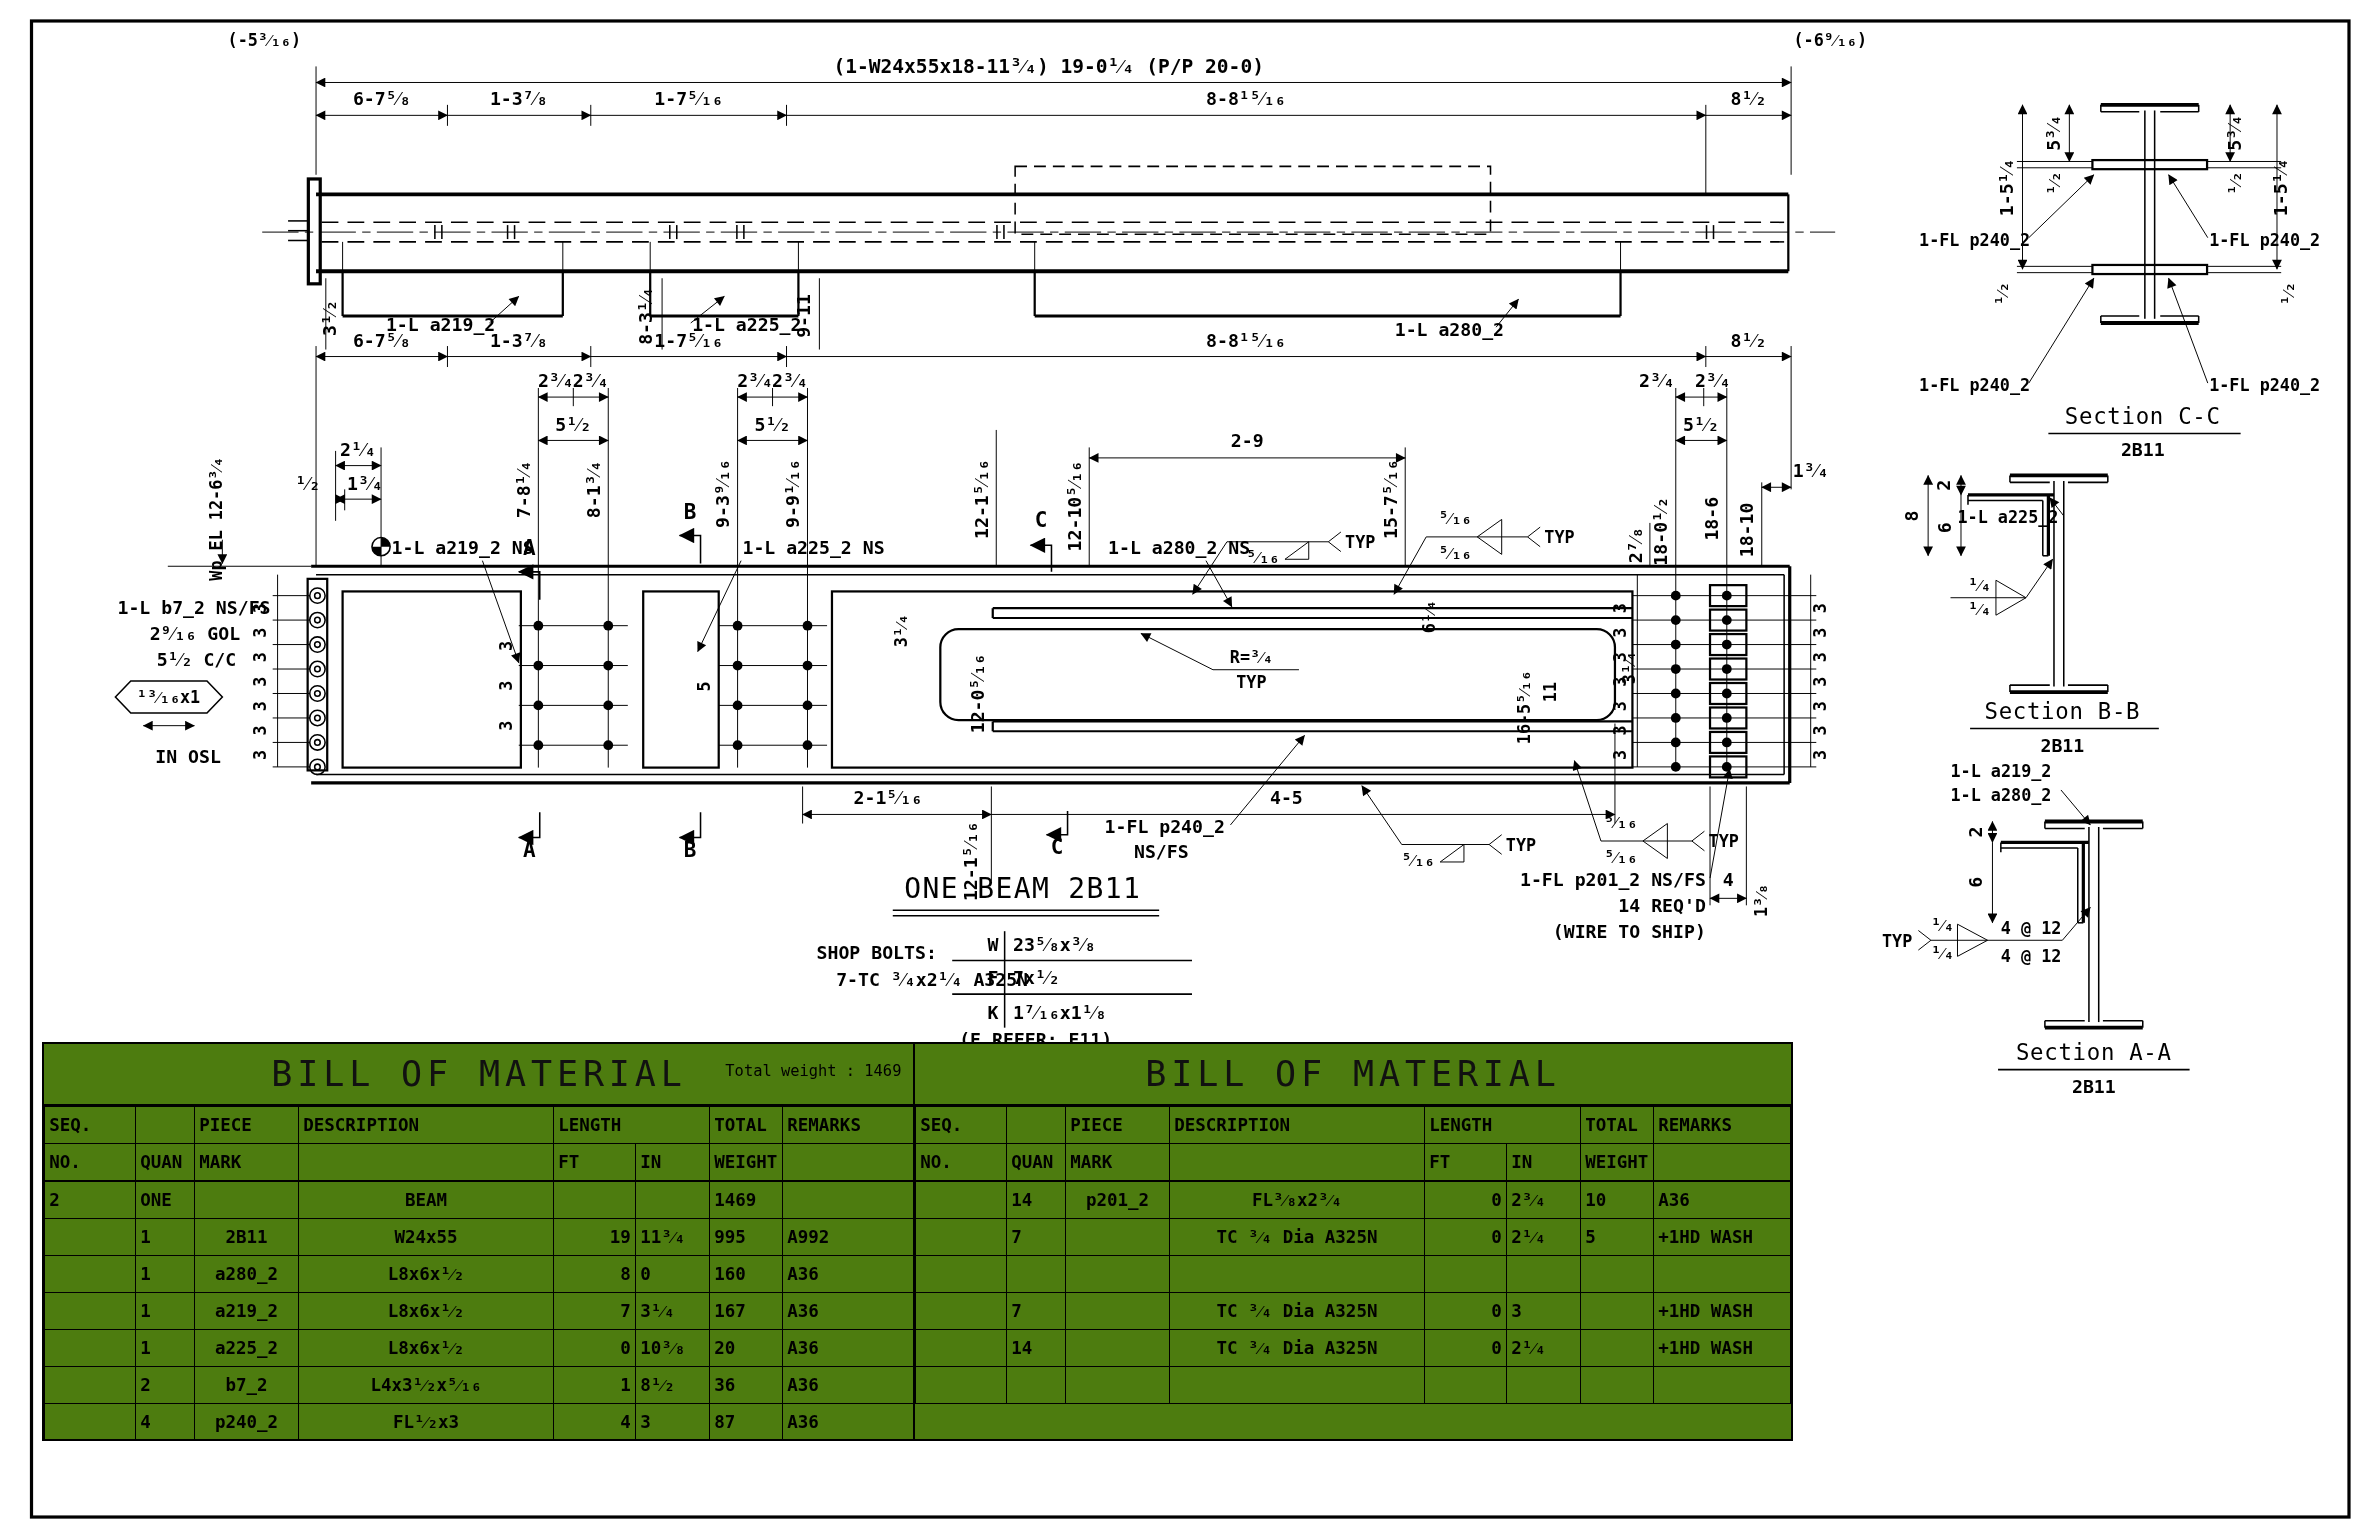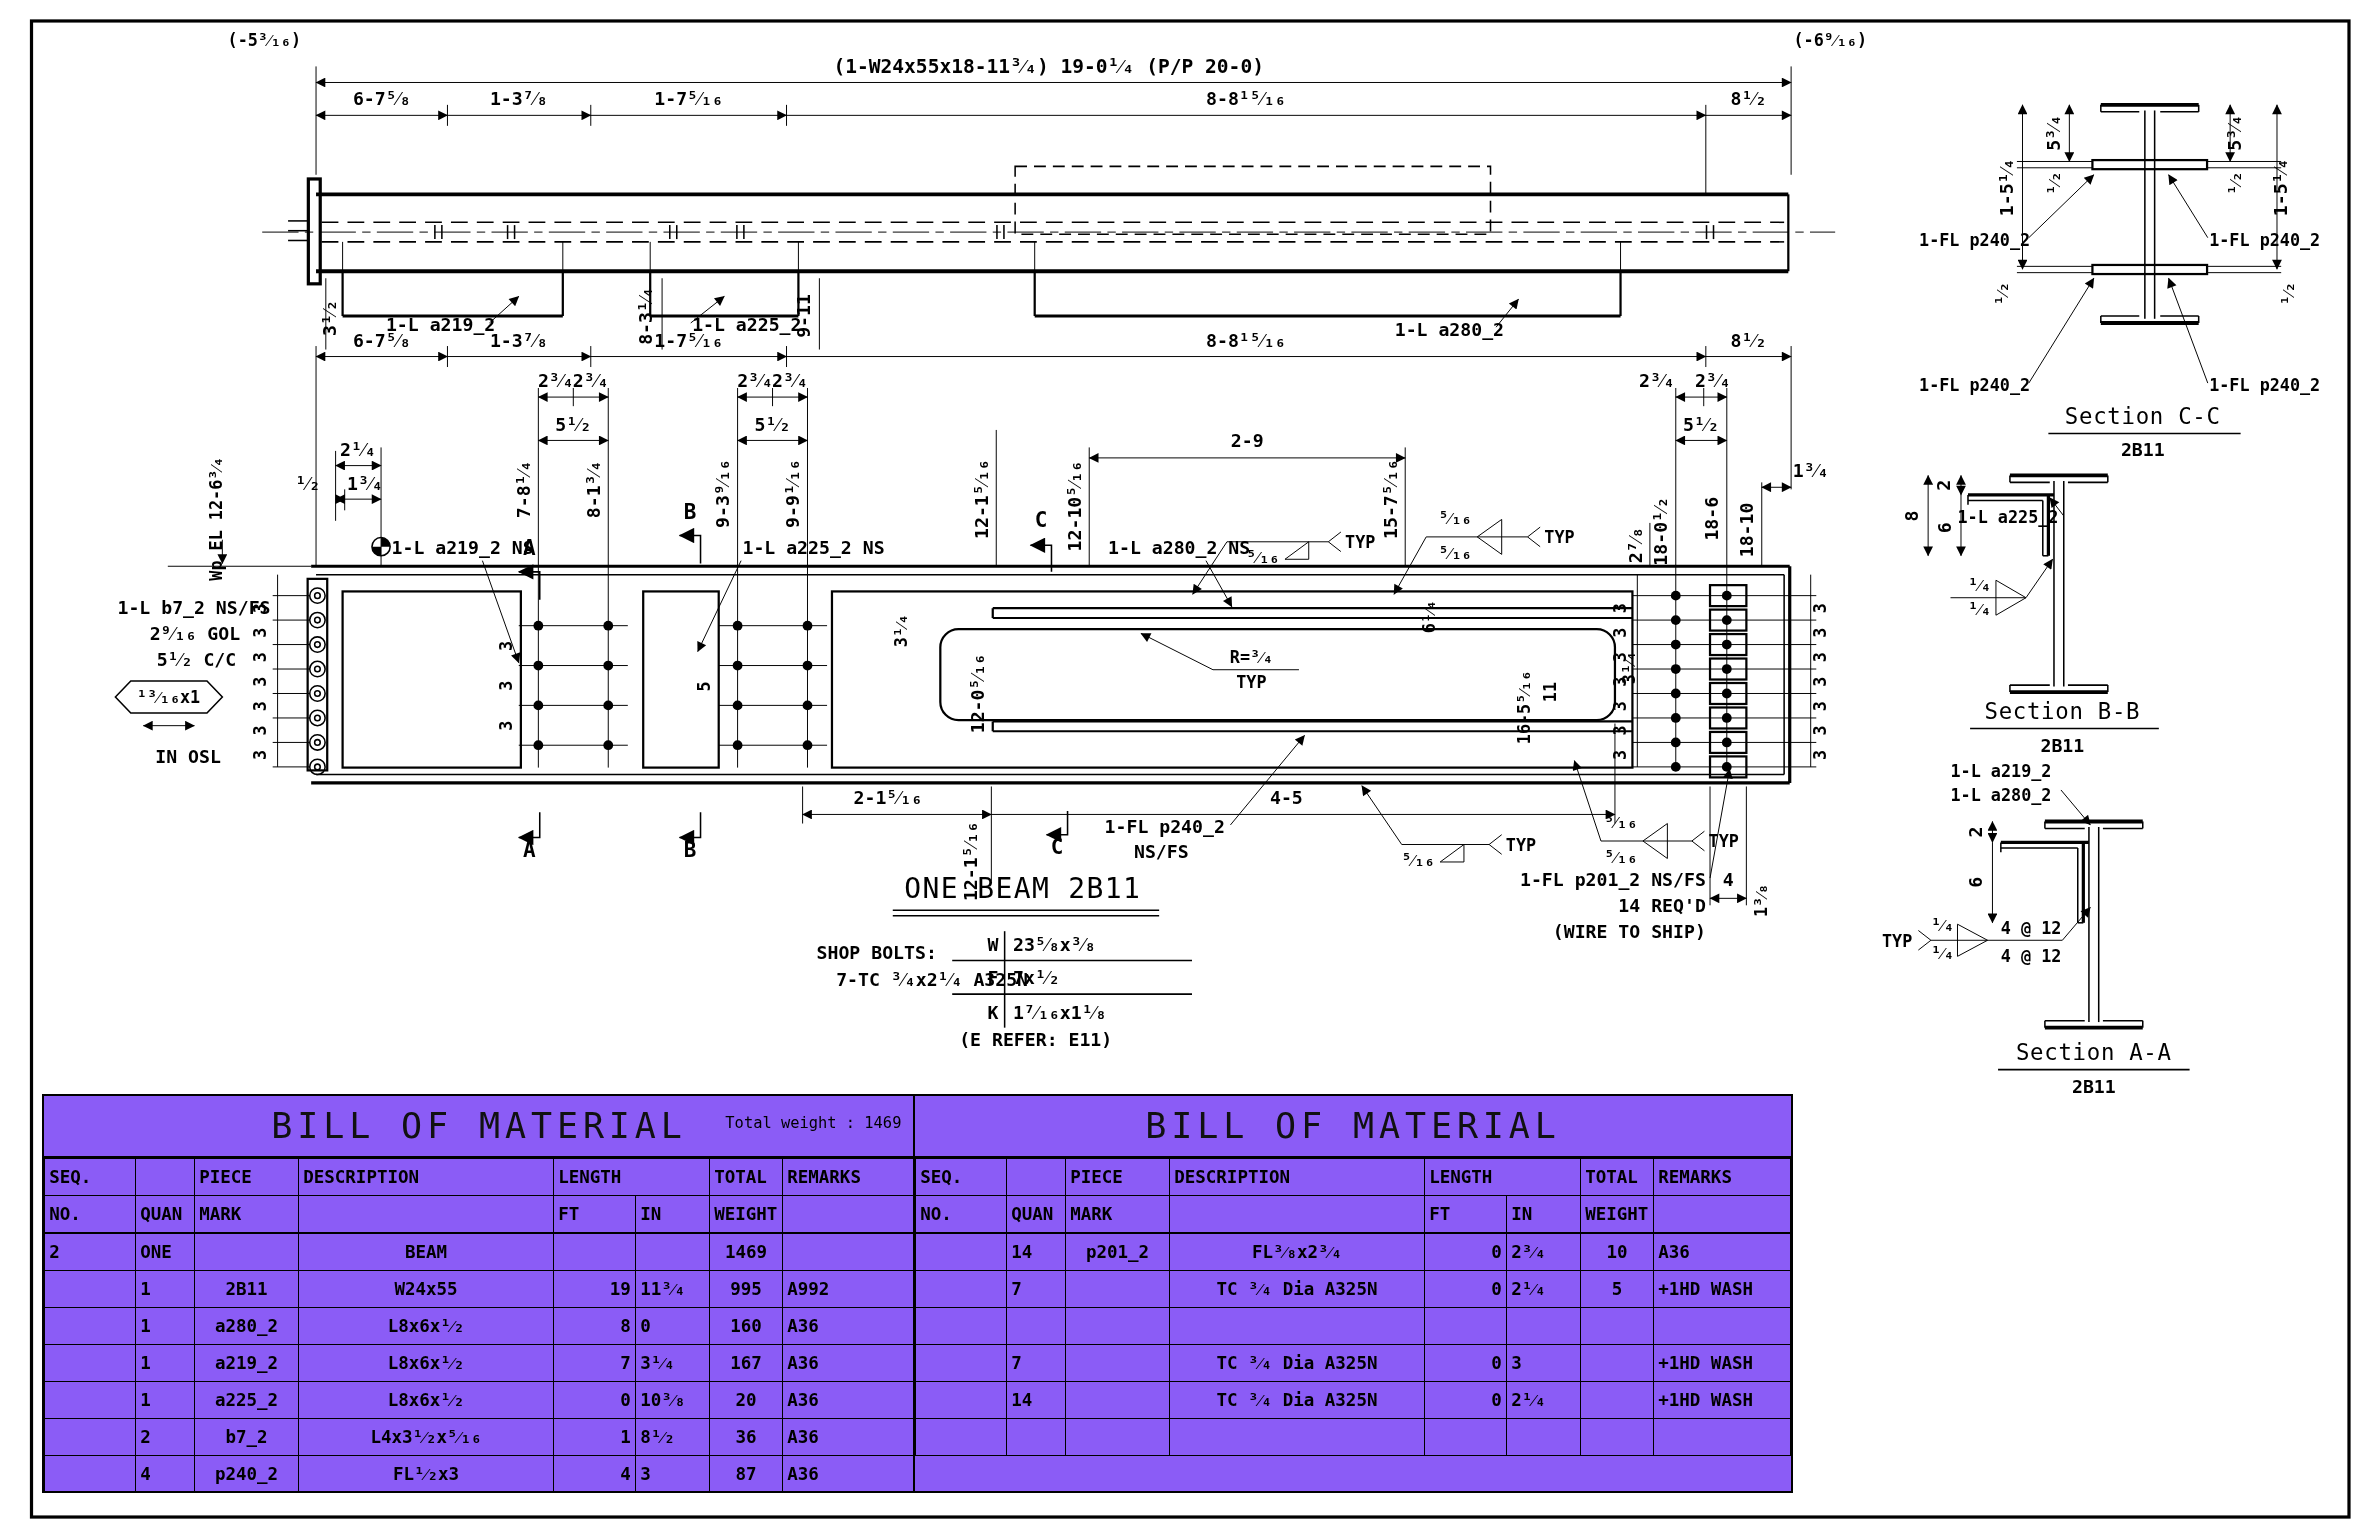--- a/index.html
+++ b/index.html
@@ -8,33 +8,33 @@
   .ln{stroke:#000;fill:none}
   .w1{stroke-width:1.4}.w2{stroke-width:2.2}.w3{stroke-width:3.2}.w4{stroke-width:4.6}.w5{stroke-width:5.6}
   .dsh{stroke-dasharray:24 13}
   .dshb{stroke-dasharray:17 10}
   .cln{stroke-dasharray:52 9 12 9}.t24{font-size:24px}.t26{font-size:26px}.t28{font-size:28px}.t30{font-size:30px}
   .t40{font-size:40px;font-weight:normal;letter-spacing:2px}
   .ttl{font-size:32px;font-weight:normal;letter-spacing:1px}
   .mid{text-anchor:middle}.end{text-anchor:end}
   .fil{fill:#000;stroke:none}
   
-  .bom{position:absolute;top:1094px;height:399px;border:2.8px solid #000;background:#8b5cf6;box-sizing:border-box}
+  .bom{position:absolute;top:1042px;height:399px;border:2.8px solid #000;background:#4d7c0f;box-sizing:border-box}
   #bomL{left:42px;width:874px}
   #bomR{left:913px;width:880px}
   .bom-title{height:60px;position:relative;display:flex;align-items:center;justify-content:center;border-bottom:2.1px solid #000}
   .bom-title .bt{font:normal 35px "DejaVu Sans Mono",monospace;letter-spacing:4.9px;color:#111}
   .bom-title .tw{position:absolute;right:12.6px;top:18px;font:normal 15.4px "DejaVu Sans Mono",monospace}
   table.bomtab{width:100%;border-collapse:collapse;table-layout:fixed}
   table.bomtab td{border:1.4px solid #000;font:700 17.5px "DejaVu Sans Mono",monospace;padding:0 4.2px;overflow:hidden;white-space:nowrap}
   table.bomtab thead td{height:36px}
   table.bomtab tr.h2 td{border-bottom:2.8px solid #000}
   table.bomtab tbody td{height:36px}
   .c-seq{text-align:left}.c-quan{text-align:left}.c-mark{text-align:center}.c-desc{text-align:center}
-  .c-ft{text-align:right;padding-right:11.2px}.c-in{text-align:left}.c-wt{text-align:center}.c-rem{text-align:left}
+  .c-ft{text-align:right;padding-right:11.2px}.c-in{text-align:left}.c-wt{text-align:left}.c-rem{text-align:left}
 </style>
 </head>
 <body>
 
 <div id="sheet">
 <svg width="2377" height="1538" viewBox="0 0 3400 2200">
   <defs>
     <marker id="a" viewBox="0 0 10 10" refX="9.5" refY="5" markerWidth="14" markerHeight="10" orient="auto-start-reverse">
       <path d="M0,0L10,5L0,10z" fill="#000"></path>
     </marker>

